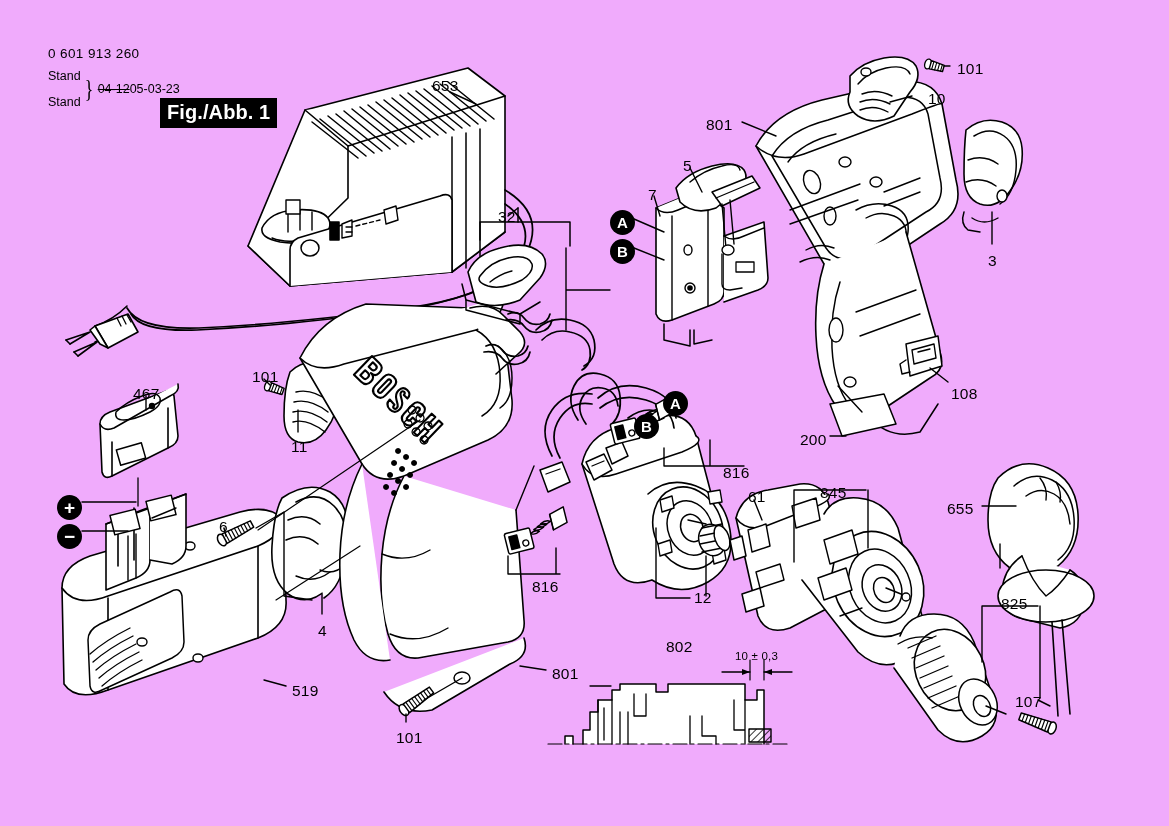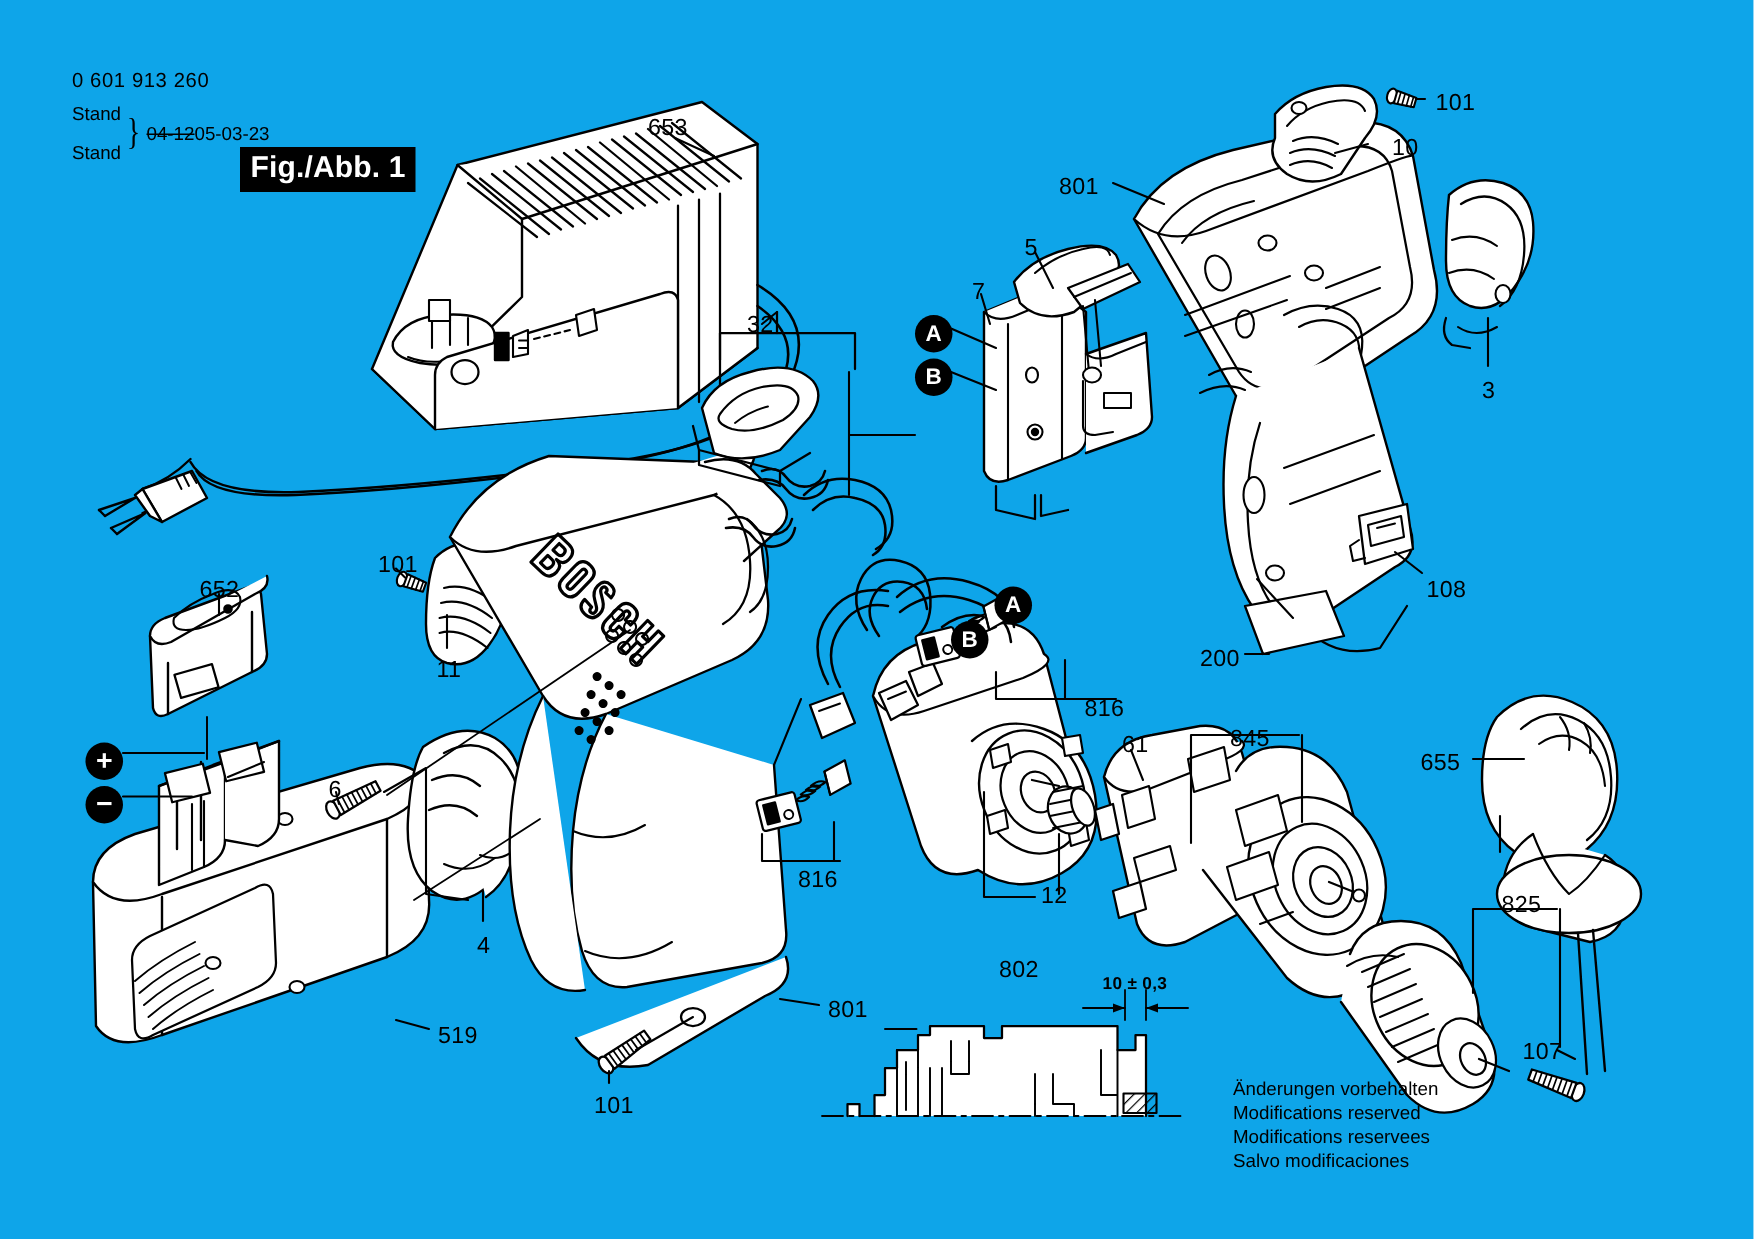--- a/index.html
+++ b/index.html
@@ -1,18 +1,18 @@
 <!DOCTYPE html>
 <html><head>
 <meta charset="utf-8">
 <style>
   html,body{margin:0;padding:0;background:#fff;}
   body{width:1169px;height:826px;overflow:hidden;
        font-family:"Liberation Sans","DejaVu Sans",sans-serif;color:#000;}
-  #page{position:relative;width:1169px;height:826px;background:#0ea5e9;}
+  #page{position:relative;width:1169px;height:826px;background:#f0abfc;}
   svg#art{position:absolute;left:0;top:0;width:1169px;height:826px;}
 
   
   .hdr{position:absolute;left:48px;top:46px;line-height:1.12;}
   .hdr .num{font-size:13.5px;letter-spacing:.4px;font-weight:400;white-space:nowrap;}
   .hdr .rows{margin-top:8px;font-size:12.5px;display:flex;align-items:center;}
   .hdr .lbls{display:flex;flex-direction:column;gap:12px;}
   .hdr .brc{font-size:25px;line-height:.78;margin:0 3px 0 2px;font-family:"Liberation Serif",serif;
             transform:scaleX(.75);transform-origin:center;}
   .hdr .vals{display:flex;flex-direction:row;white-space:nowrap;align-items:center;}
@@ -24,21 +24,21 @@
   
   .cl{position:absolute;font-size:15.5px;font-weight:normal;white-space:nowrap;letter-spacing:.2px;}
 
   
   .badge{position:absolute;width:25px;height:25px;border-radius:50%;background:#000;color:#fff;
          font-size:15px;font-weight:bold;display:flex;align-items:center;justify-content:center;
          font-family:"Liberation Sans",sans-serif;}
   .badge.sign{font-size:19px;line-height:1;}
 
   
-  .dim{position:absolute;font-size:11.5px;font-weight:bold;white-space:nowrap;letter-spacing:.2px;}
+  .dim{position:absolute;font-size:11.5px;font-weight:normal;white-space:nowrap;letter-spacing:.2px;}
 
   
   .foot{position:absolute;left:822px;top:719px;font-size:12.5px;line-height:1.27;white-space:nowrap;}
 </style>
 </head>
 <body>
 
 <div id="page">
 
   <svg id="art" viewBox="0 0 1169 826">
@@ -525,41 +525,35 @@
       <div class="brc">}</div>
       <div class="vals">
         <span class="strike">04-12</span>
         <span>05-03-23</span>
       </div>
     </div>
   </div>
 
   <div class="figtag">Fig./Abb. 1</div>
 
-  <div class="foot">
-    <div>Änderungen vorbehalten</div>
-    <div>Modifications reserved</div>
-    <div>Modifications reservees</div>
-    <div>Salvo modificaciones</div>
-  </div>
 
   <div class="dim" style="left:735px;top:650px;">10 ± 0,3</div>
 
   <div id="callout-layer">
       <div class="cl" style="left: 432px; top: 77px;">653</div>
       <div class="cl" style="left: 957px; top: 60px;">101</div>
       <div class="cl" style="left: 918px; top: 90px; margin-left: 10px;">10</div>
       <div class="cl" style="left: 706px; top: 116px;">801</div>
       <div class="cl" style="left: 988px; top: 252px;">3</div>
       <div class="cl" style="left: 683px; top: 157px;">5</div>
       <div class="cl" style="left: 648px; top: 186px;">7</div>
       <div class="cl" style="left: 498px; top: 208px;">32</div>
       <div class="cl" style="left: 951px; top: 385px;">108</div>
       <div class="cl" style="left: 800px; top: 431px;">200</div>
-      <div class="cl" style="left: 133px; top: 385px;">652</div>
+      <div class="cl" style="left: 133px; top: 385px;">467</div>
       <div class="cl" style="left: 252px; top: 368px;">101</div>
       <div class="cl" style="left: 291px; top: 438px;">11</div>
       <div class="cl" style="left: 219px; top: 518px;">6</div>
       <div class="cl" style="left: 318px; top: 622px;">4</div>
       <div class="cl" style="left: 292px; top: 682px;">519</div>
       <div class="cl" style="left: 723px; top: 464px;">816</div>
       <div class="cl" style="left: 532px; top: 578px;">816</div>
       <div class="cl" style="left: 666px; top: 604px; margin-top: 34px;">802</div>
       <div class="cl" style="left: 694px; top: 589px;">12</div>
       <div class="cl" style="left: 748px; top: 488px;">61</div>

